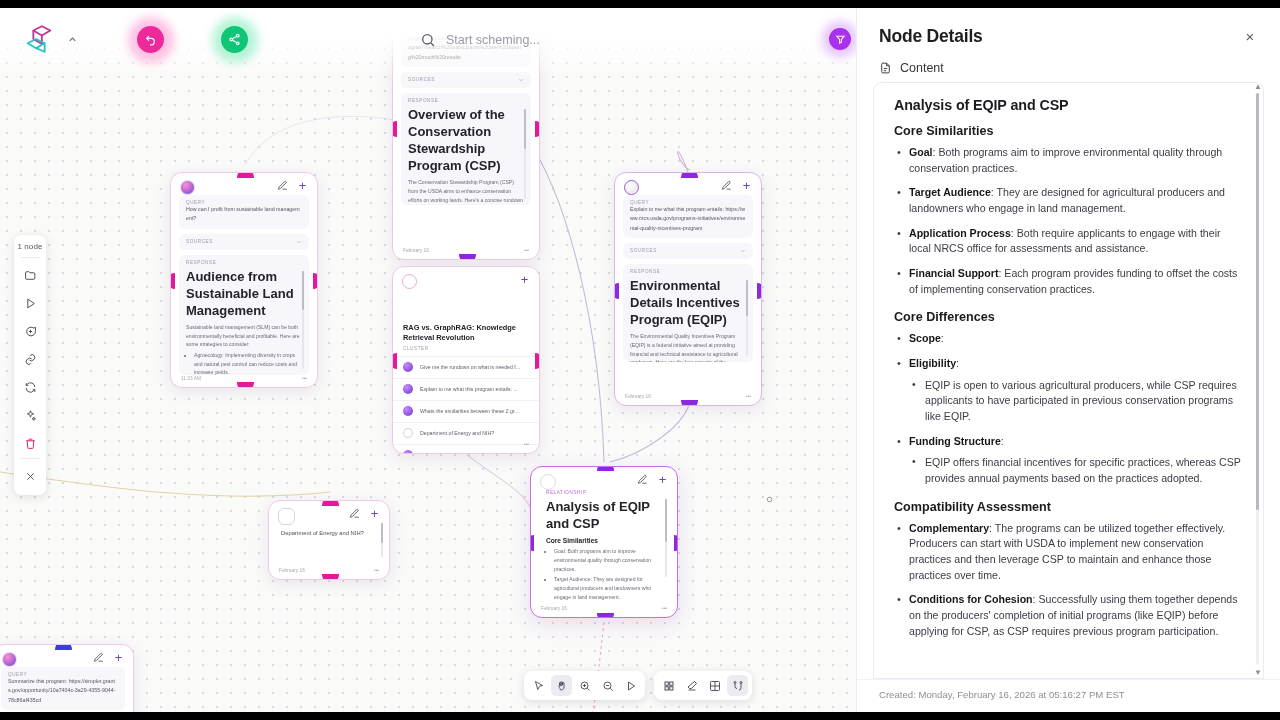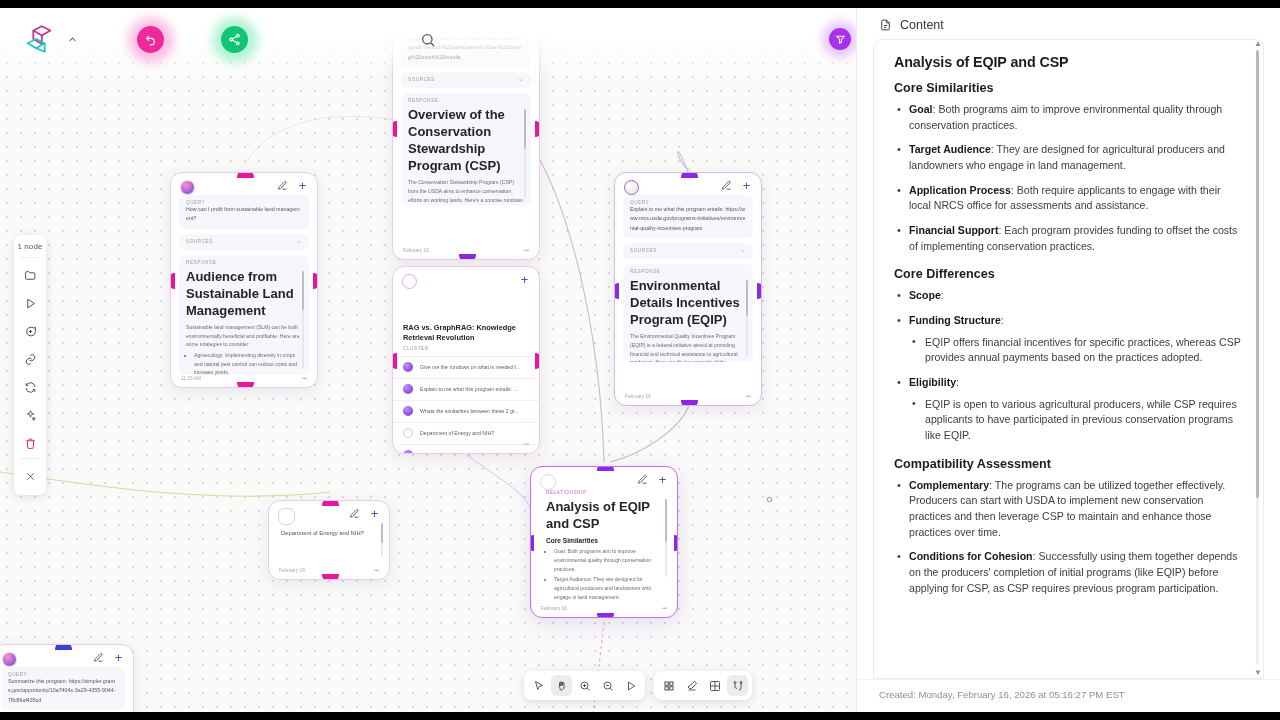--- a/index.html
+++ b/index.html
@@ -557,30 +557,35 @@
         <circle cx="18" cy="19" r="2.4"></circle>
         <path d="M8.2 10.8l7.6-4.4M8.2 13.2l7.6 4.4"></path>
       </svg>
   </div>
 
   <div class="search-wrap">
     <svg class="s-icon" viewBox="0 0 24 24" fill="none" stroke="currentColor" stroke-width="2">
         <circle cx="11" cy="11" r="7"></circle>
         <path d="M16.5 16.5L21 21"></path>
       </svg>
+    <input class="search-input" type="text" placeholder="Start scheming..." style="">
   </div>
   <div class="filter-btn">
     <span class="halo"></span>
     <svg width="11" height="11" viewBox="0 0 24 24" fill="none" stroke="#fff" stroke-width="2.3">
         <path d="M4 5h16l-6 7v6l-4 2v-8z"></path>
       </svg>
   </div>
 </div>
 
 <aside id="panel">
+  <div class="p-head">
+    <div class="p-title">Node Details</div>
+    <div class="p-close">×</div>
+  </div>
   <div class="p-sub">
     <svg width="13" height="14" viewBox="0 0 24 24" fill="none" stroke="#3c3c47" stroke-width="1.8">
         <path d="M14 3H7a2 2 0 00-2 2v14a2 2 0 002 2h10a2 2 0 002-2V8z"></path>
         <path d="M14 3v5h5M9 13h6M9 17h4"></path>
       </svg>
     <span class="t">Content</span>
   </div>
 
   <div class="p-scroll">
     <div class="p-body">
@@ -591,27 +596,27 @@
         <li><b>Goal</b><span>: Both programs aim to improve environmental quality through conservation practices.</span></li>
         <li><b>Target Audience</b><span>: They are designed for agricultural producers and landowners who engage in land management.</span></li>
         <li><b>Application Process</b><span>: Both require applicants to engage with their local NRCS office for assessments and assistance.</span></li>
         <li><b>Financial Support</b><span>: Each program provides funding to offset the costs of implementing conservation practices.</span></li>
       </ul>
 
       <div class="p-h2">Core Differences</div>
       <ul class="p-ul">
         <li><b>Scope</b><span>:</span>
           </li>
+        <li><b>Eligibility</b><span>:</span>
+          <ul class="p-sub2">
+              <li>EQIP is open to various agricultural producers, while CSP requires applicants to have participated in previous conservation programs like EQIP.</li>
+            </ul></li>
         <li><b>Funding Structure</b><span>:</span>
           <ul class="p-sub2">
               <li>EQIP offers financial incentives for specific practices, whereas CSP provides annual payments based on the practices adopted.</li>
-            </ul></li>
-        <li><b>Eligibility</b><span>:</span>
-          <ul class="p-sub2">
-              <li>EQIP is open to various agricultural producers, while CSP requires applicants to have participated in previous conservation programs like EQIP.</li>
             </ul></li>
       </ul>
 
       <div class="p-h2">Compatibility Assessment</div>
       <ul class="p-ul">
         <li><b>Complementary</b><span>: The programs can be utilized together effectively. Producers can start with USDA to implement new conservation practices and then leverage CSP to maintain and enhance those practices over time.</span></li>
         <li><b>Conditions for Cohesion</b><span>: Successfully using them together depends on the producers' completion of initial programs (like EQIP) before applying for CSP, as CSP requires previous program participation.</span></li>
       </ul>
 
     </div>

